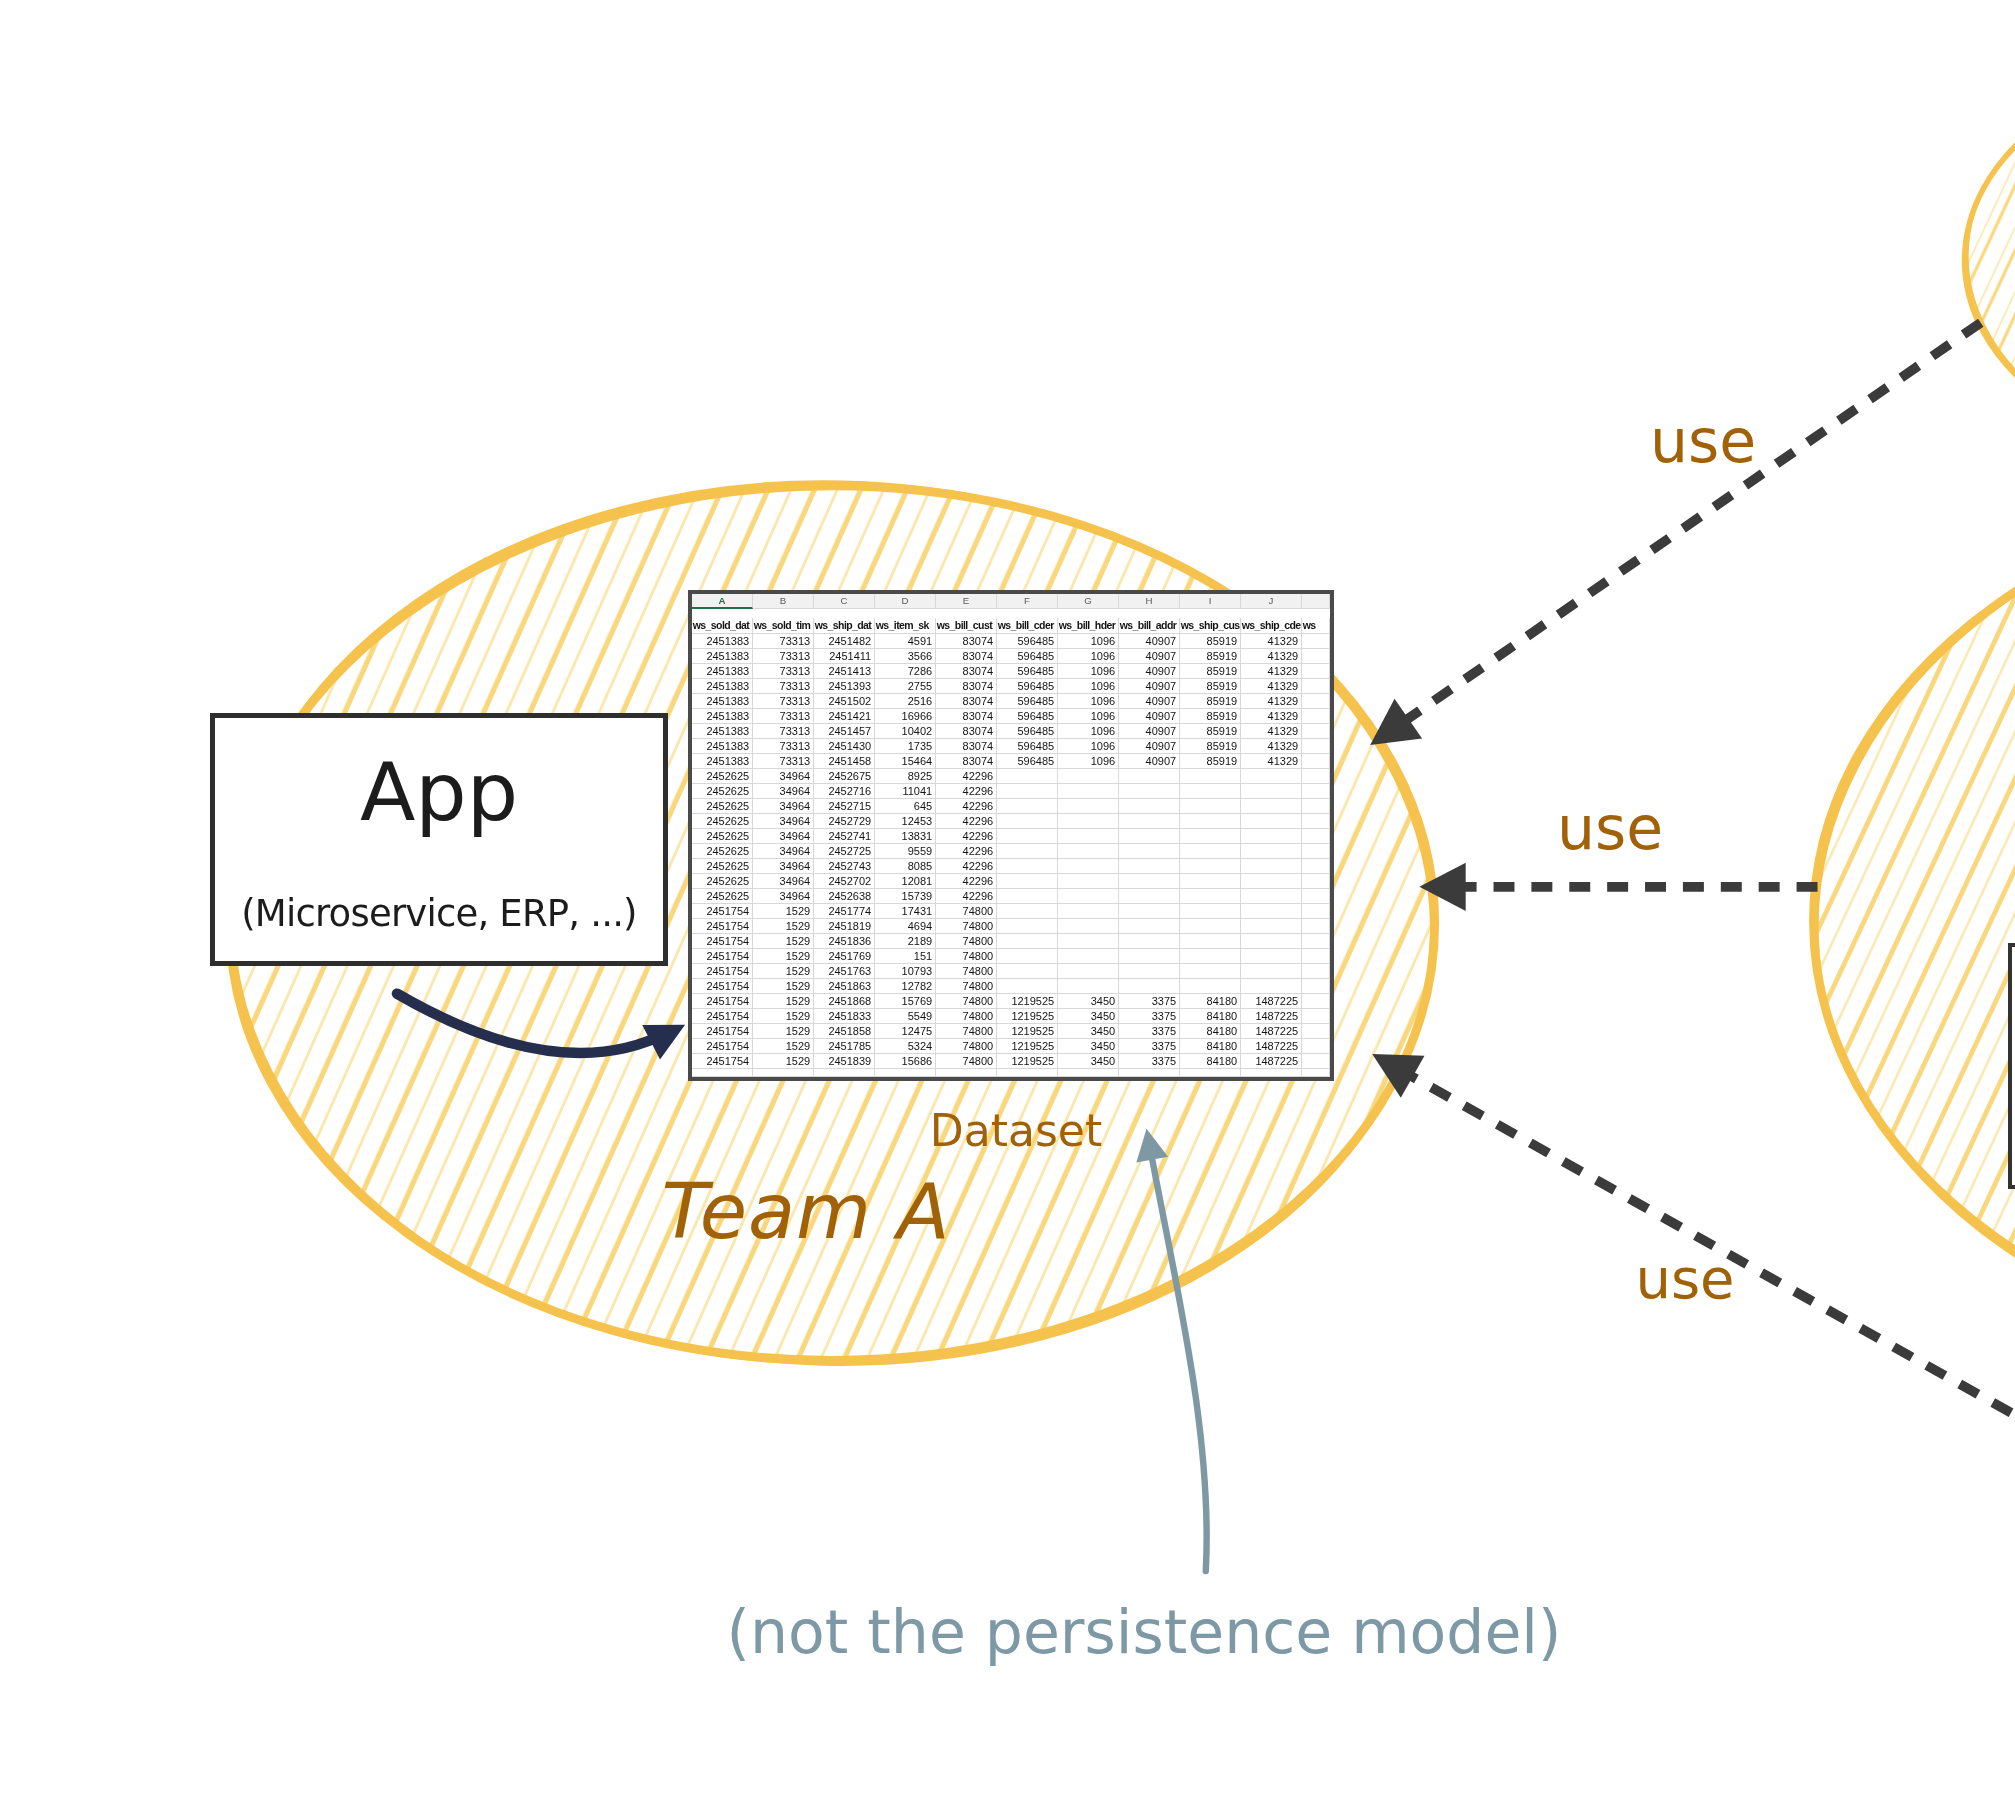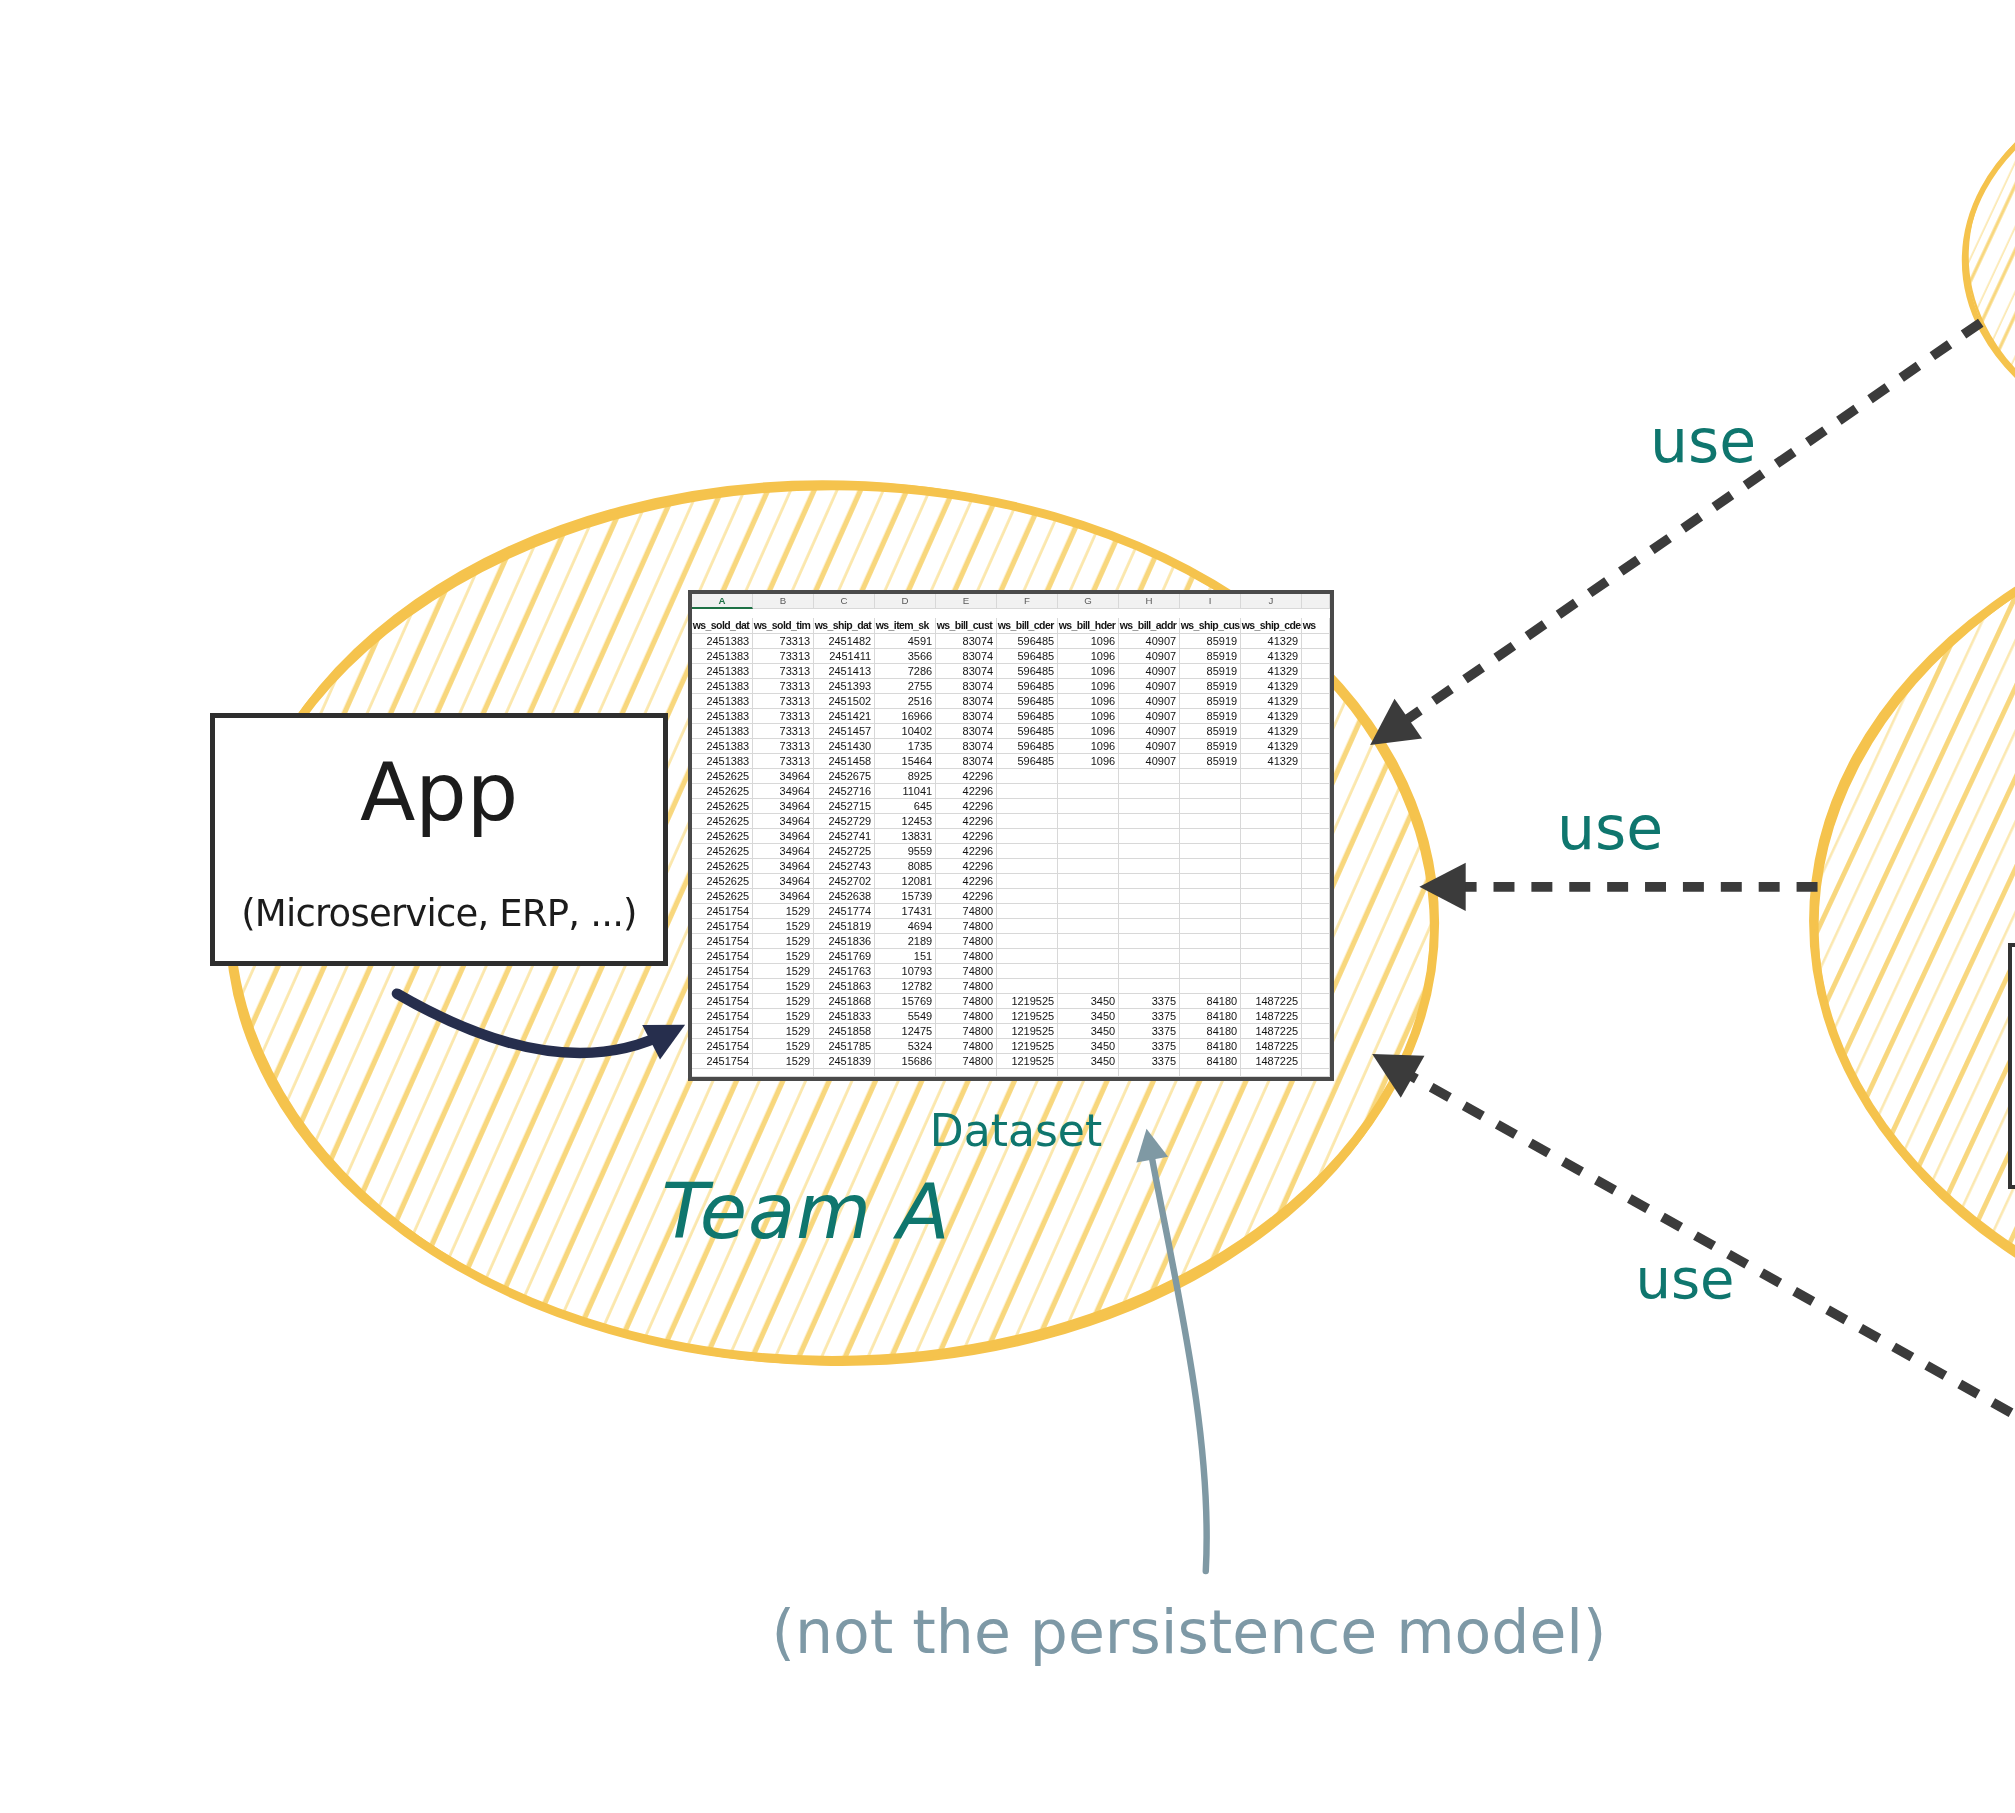--- a/index.html
+++ b/index.html
@@ -1,19 +1,19 @@
 <!DOCTYPE html>
 <html style="font-size:6.4px"><head>
 <meta charset="utf-8">
 <style>
   html,body{margin:0;padding:0;background:#ffffff;}
   #canvas{position:relative;width:3224px;height:1814px;background:#ffffff;overflow:hidden;
           font-family:"DejaVu Sans",sans-serif;}
   svg.layer{position:absolute;left:0;top:0;}
-  .lbl{position:absolute;transform:translate(-50%,-50%);white-space:nowrap;color:#0f766e;}
+  .lbl{position:absolute;transform:translate(-50%,-50%);white-space:nowrap;color:#a16207;}
   .team-lbl{font-size:77px;letter-spacing:0.8px;font-style:italic;}
   .use-lbl{font-size:60px;}
   .note-lbl{color:#7E99A6;font-size:60px;}
   .box{position:absolute;background:#ffffff;display:flex;flex-direction:column;
        align-items:center;justify-content:center;text-align:center;color:#1c1c1c;}
   .b-app{left:210px;top:713px;width:448px;height:243px;border:5.6px solid #2e2e2e;z-index:3;gap:31px;}
   .b-app .t{font-size:81px;}
   .b-app .s{font-size:37px;letter-spacing:-0.8px;margin-top:22px;}
   .b-dc{left:997px;top:764px;width:417px;height:238px;border:8px solid #2b2b2b;z-index:4;
         justify-content:space-evenly;}
@@ -548,16 +548,16 @@
     </g>
   </svg>
 
   <div class="lbl team-lbl" style="left:806px;top:1211px;z-index:6">Team A</div>
 
   <div class="lbl use-lbl" style="left:1703px;top:441px;z-index:6">use</div>
   <div class="lbl use-lbl" style="left:1610px;top:828px;z-index:6">use</div>
   <div class="lbl use-lbl" style="left:1685px;top:1278px;font-size:56px;z-index:6">use</div>
 
   <div class="lbl" style="left:1016px;top:1130px;font-size:44px;z-index:6">Dataset</div>
-  <div class="lbl note-lbl" style="left:1189px;top:1632px;z-index:6">(not the persistence model)</div>
+  <div class="lbl note-lbl" style="left:1144px;top:1632px;z-index:6">(not the persistence model)</div>
 
 </div>
 
 
 </body></html>

